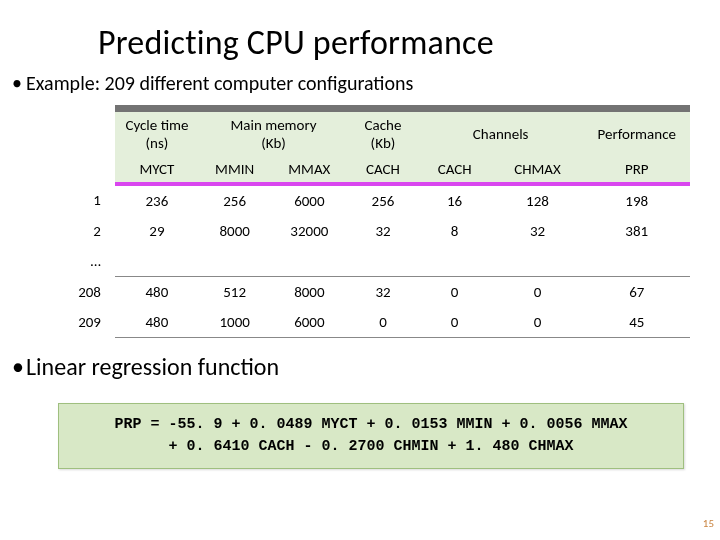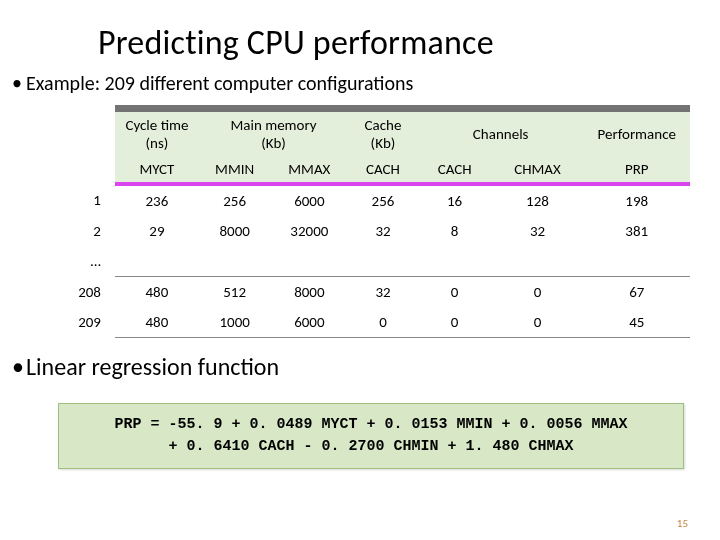--- a/index.html
+++ b/index.html
@@ -95,21 +95,21 @@
     font-size: 15px;
     font-weight: bold;
     text-align: center;
     padding: 10px 8px;
     line-height: 1.45;
     white-space: pre-line;
     box-shadow: 1px 1px 2px rgba(0,0,0,0.15);
   }
   .pagenum {
     position: absolute;
-    right: 32px;
+    right: 6px;
     bottom: 10px;
     font-size: 11px;
     color: #c9833f;
   }
 </style>
 </head>
 <body>
 
 <div class="slide">
 

